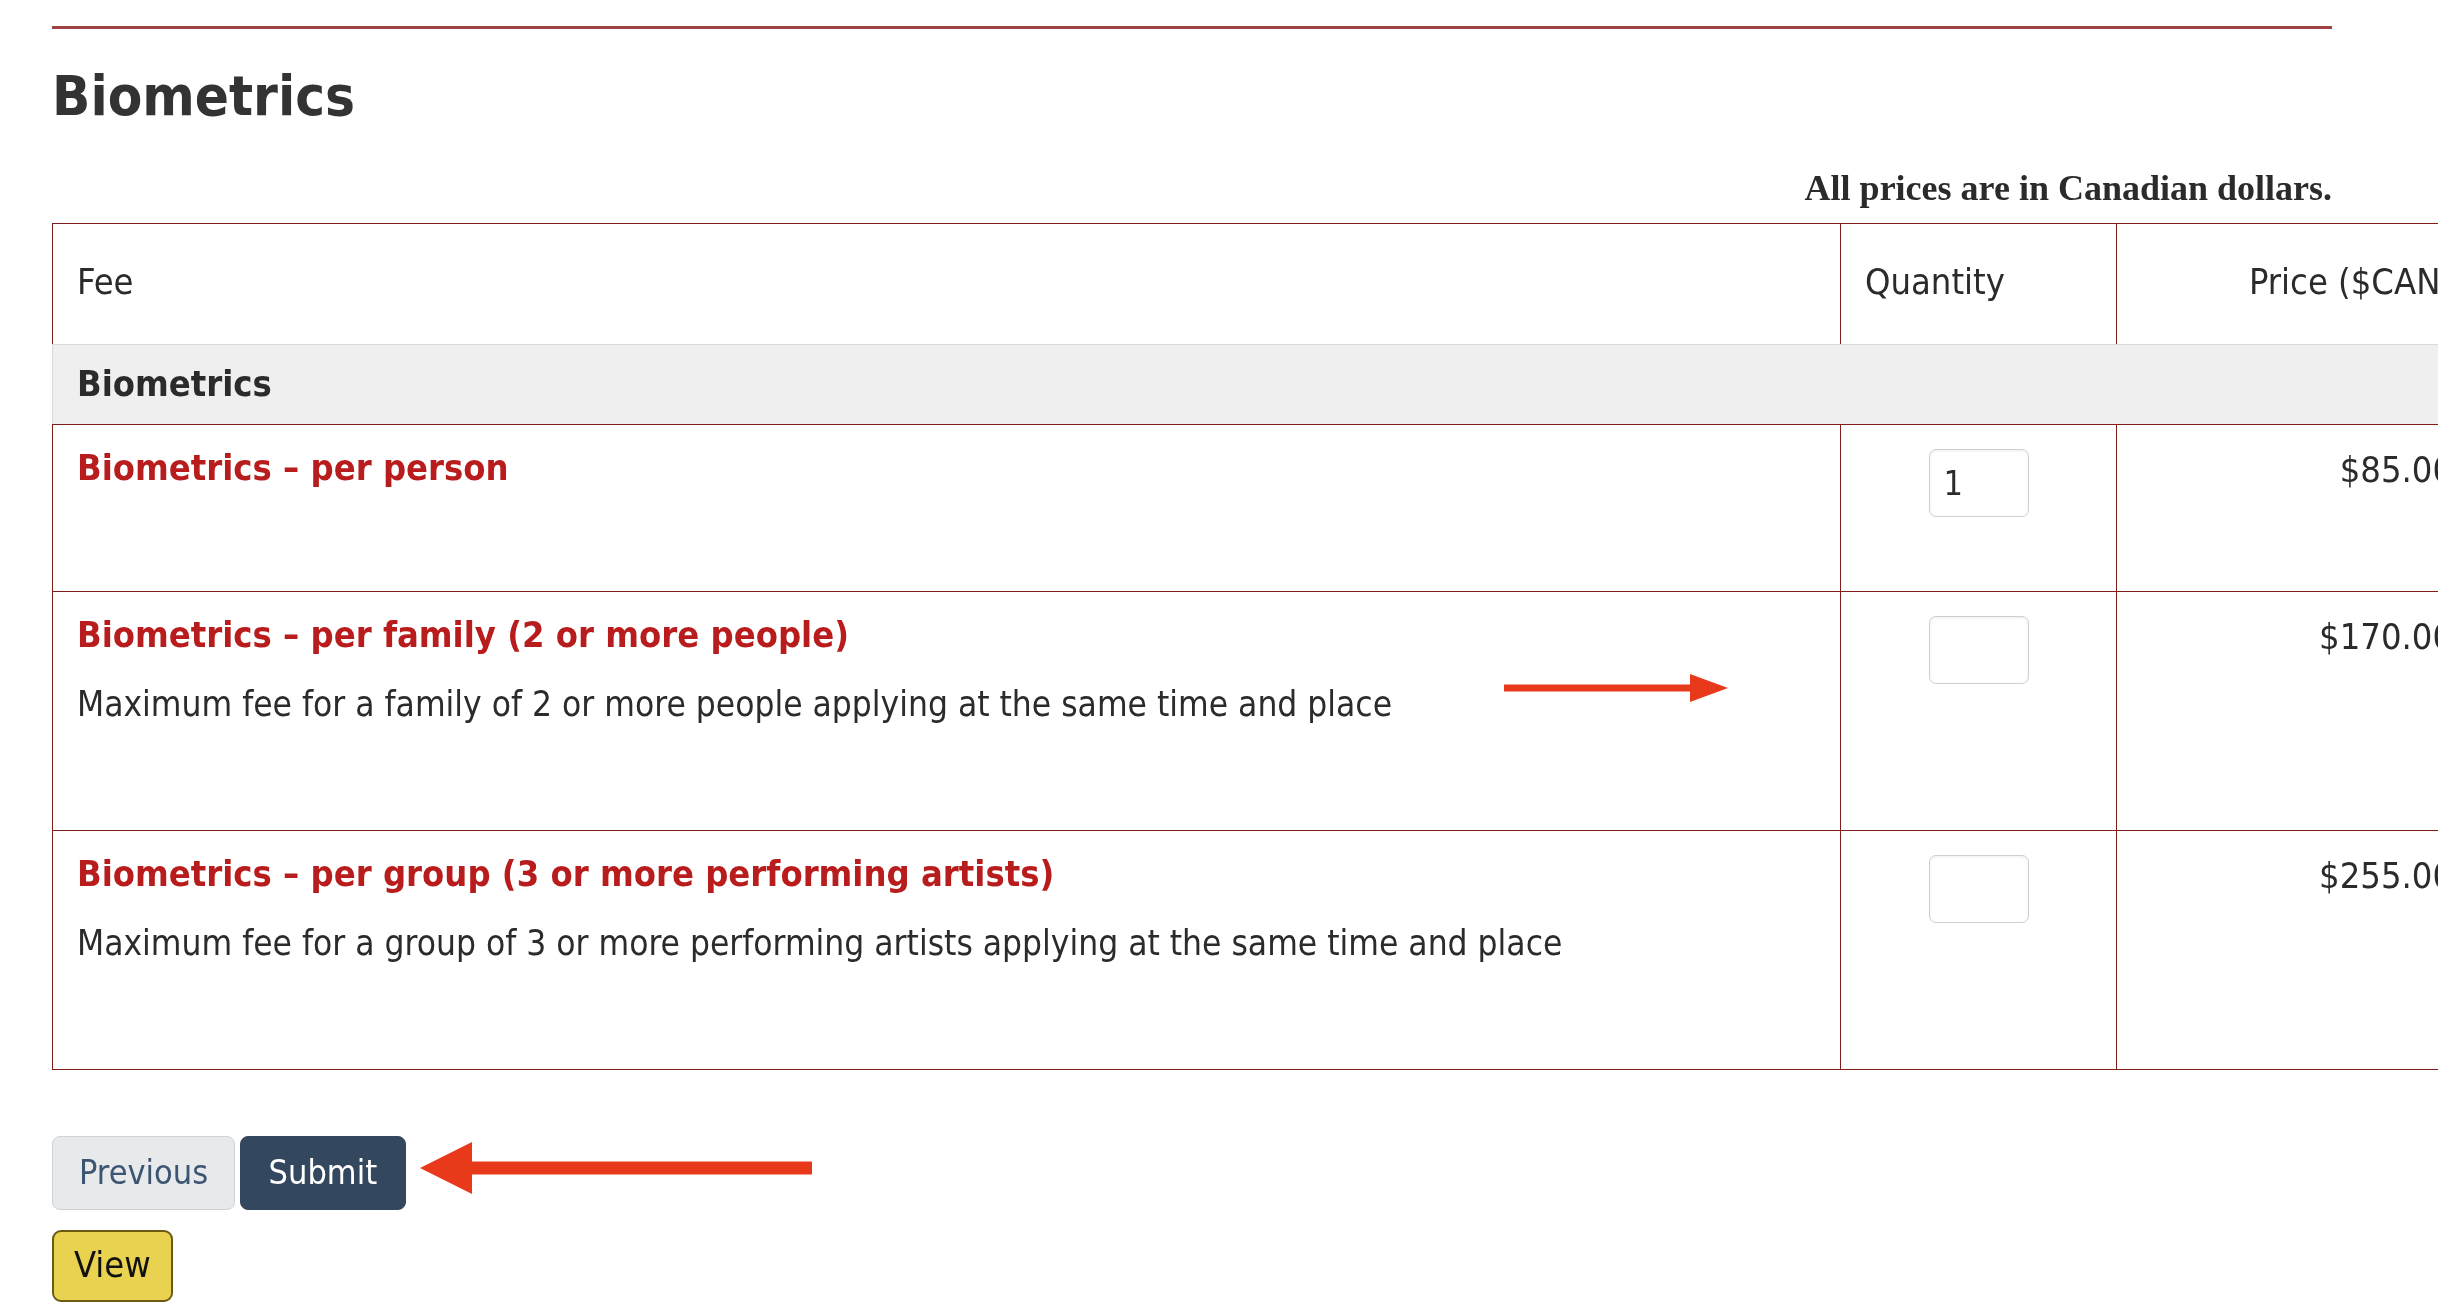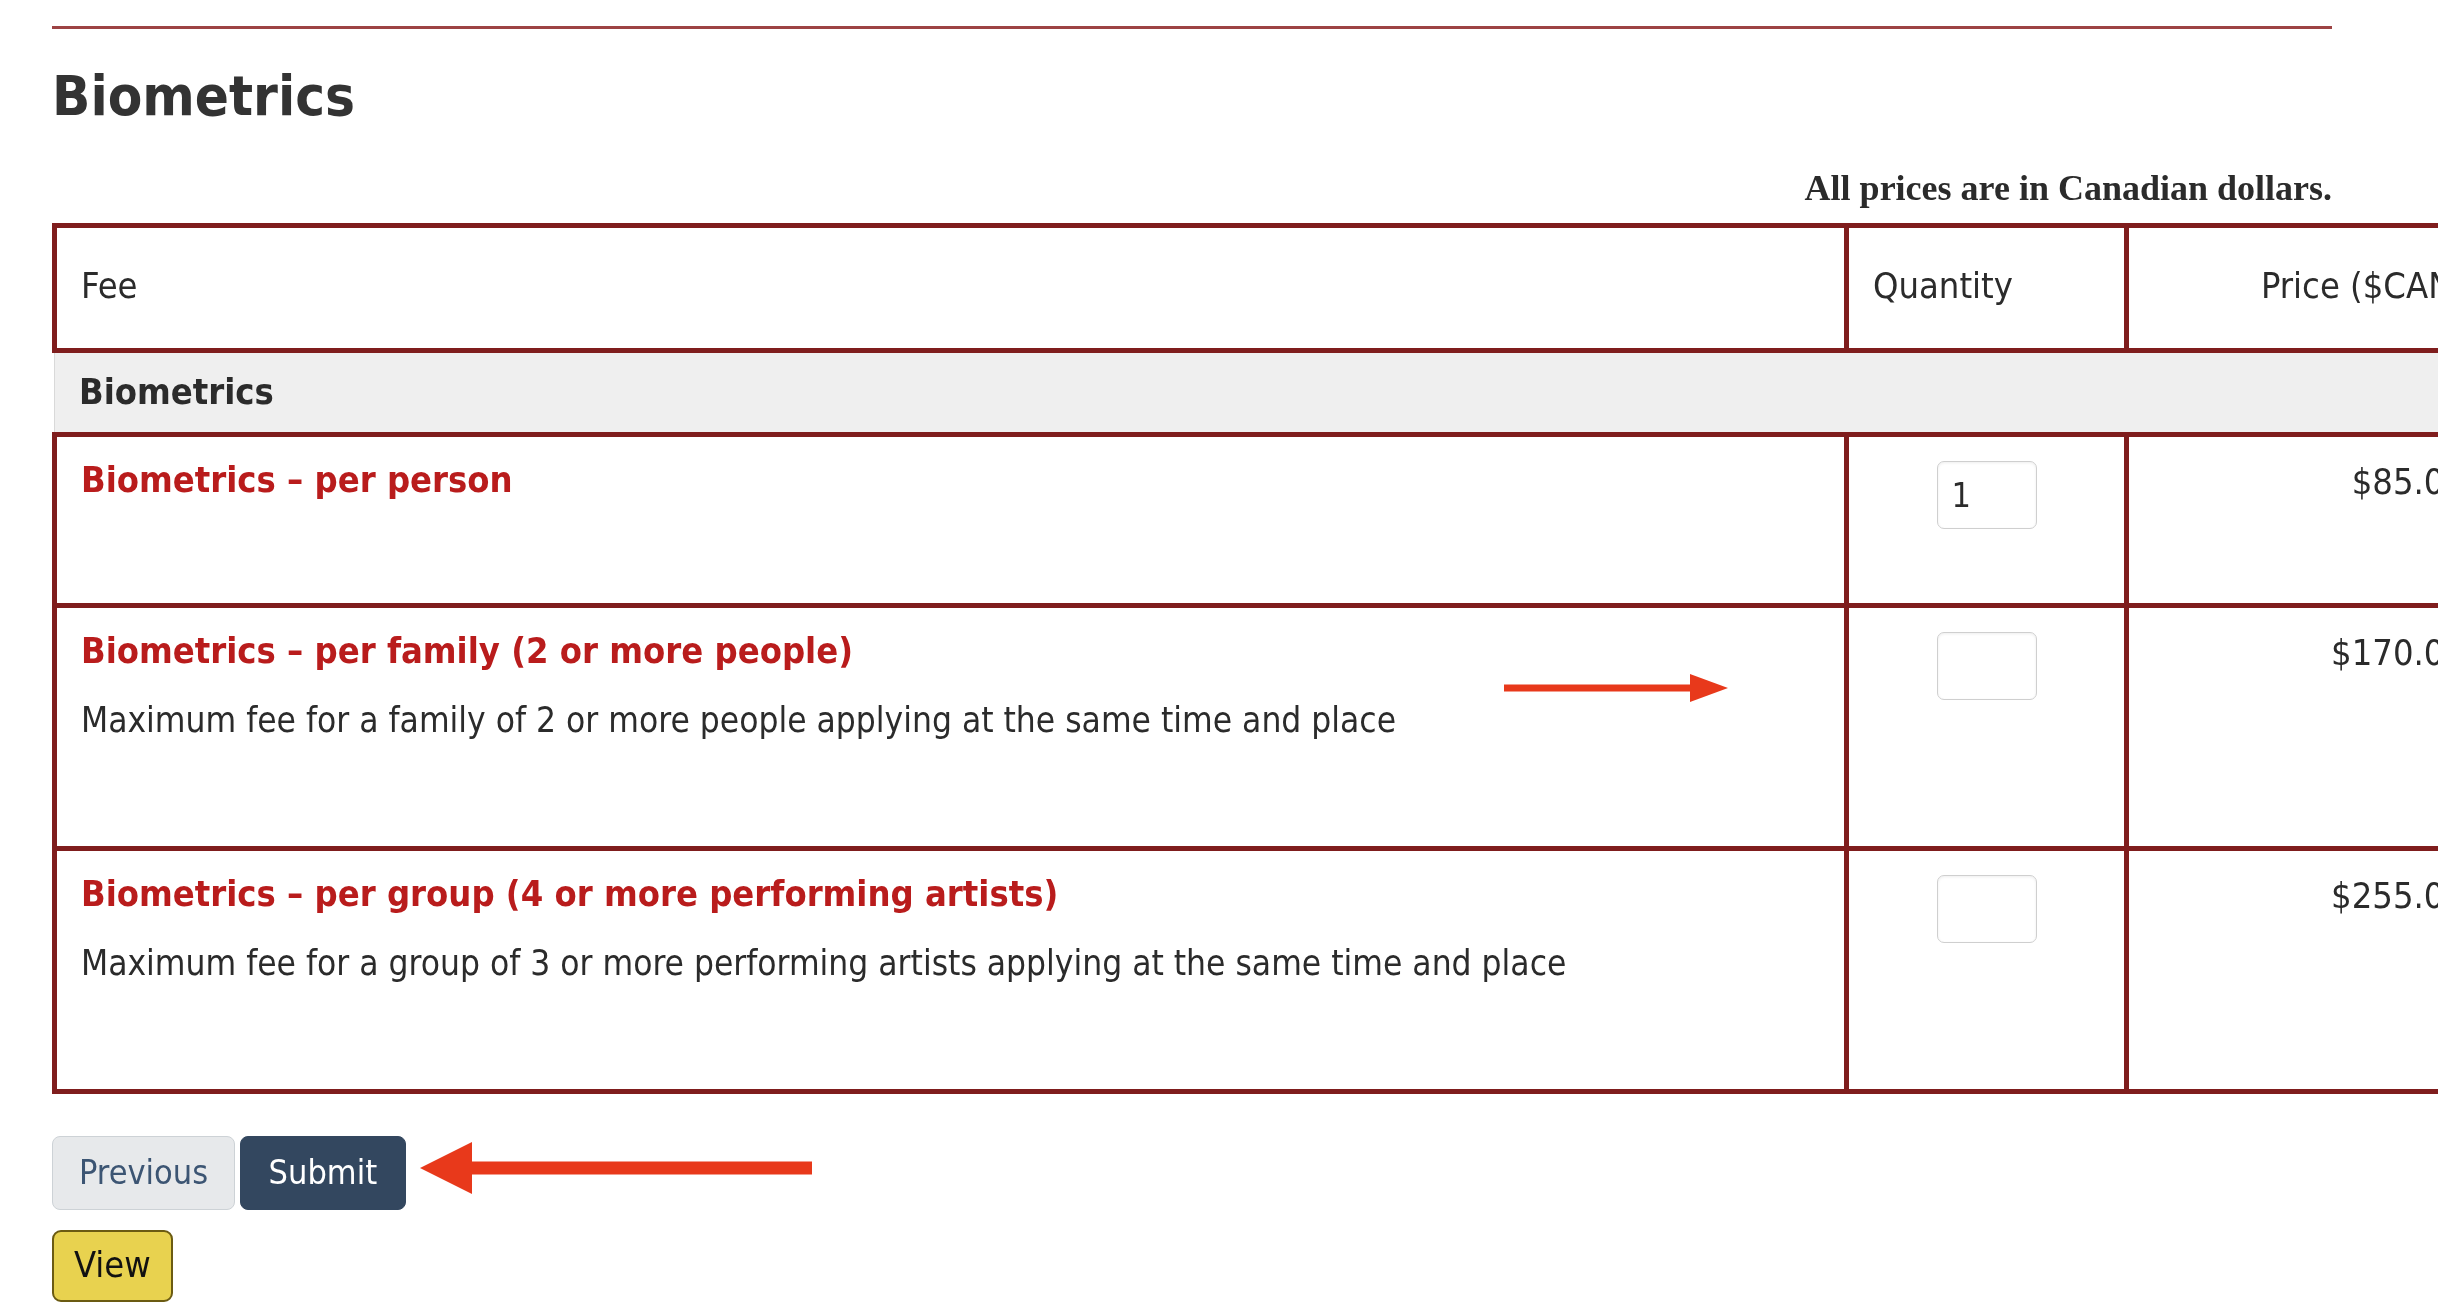--- a/index.html
+++ b/index.html
@@ -88,21 +88,21 @@
 
   
   .fee-table {
     width: 2280px;
     border-collapse: collapse;
     margin-top: 14px;
     table-layout: fixed;
     border: 1px solid #d9d9d9;
   }
   .fee-table th, .fee-table td {
-    border: 5px solid #7f1d1d;
+    border: 1px solid #7f1d1d;
     vertical-align: top;
     padding: 20px 24px 24px 24px;
     font-family: "DejaVu Sans Condensed", "Liberation Sans Narrow", "Liberation Sans", sans-serif;
     font-stretch: condensed;
   }
   .fee-table thead th {
     height: 76px;
     font-size: 36px;
     font-weight: 400;
     color: #2b2b2b;
@@ -281,21 +281,21 @@
           <div class="fee-desc">Maximum fee for a family of 2 or more people applying at the same time and place</div>
         </td>
         <td class="qty-cell">
           <input class="qty-input" type="text" value="" style="">
         </td>
         <td class="price-cell">$170.00</td>
       </tr>
 
       <tr class="row-3">
         <td class="fee-cell">
-          <div class="fee-label">Biometrics – per group (4 or more performing artists)</div>
+          <div class="fee-label">Biometrics – per group (3 or more performing artists)</div>
           <div class="fee-desc">Maximum fee for a group of 3 or more performing artists applying at the same time and place</div>
         </td>
         <td class="qty-cell">
           <input class="qty-input" type="text" value="" style="">
         </td>
         <td class="price-cell">$255.00</td>
       </tr>
     </tbody>
   </table>
 

